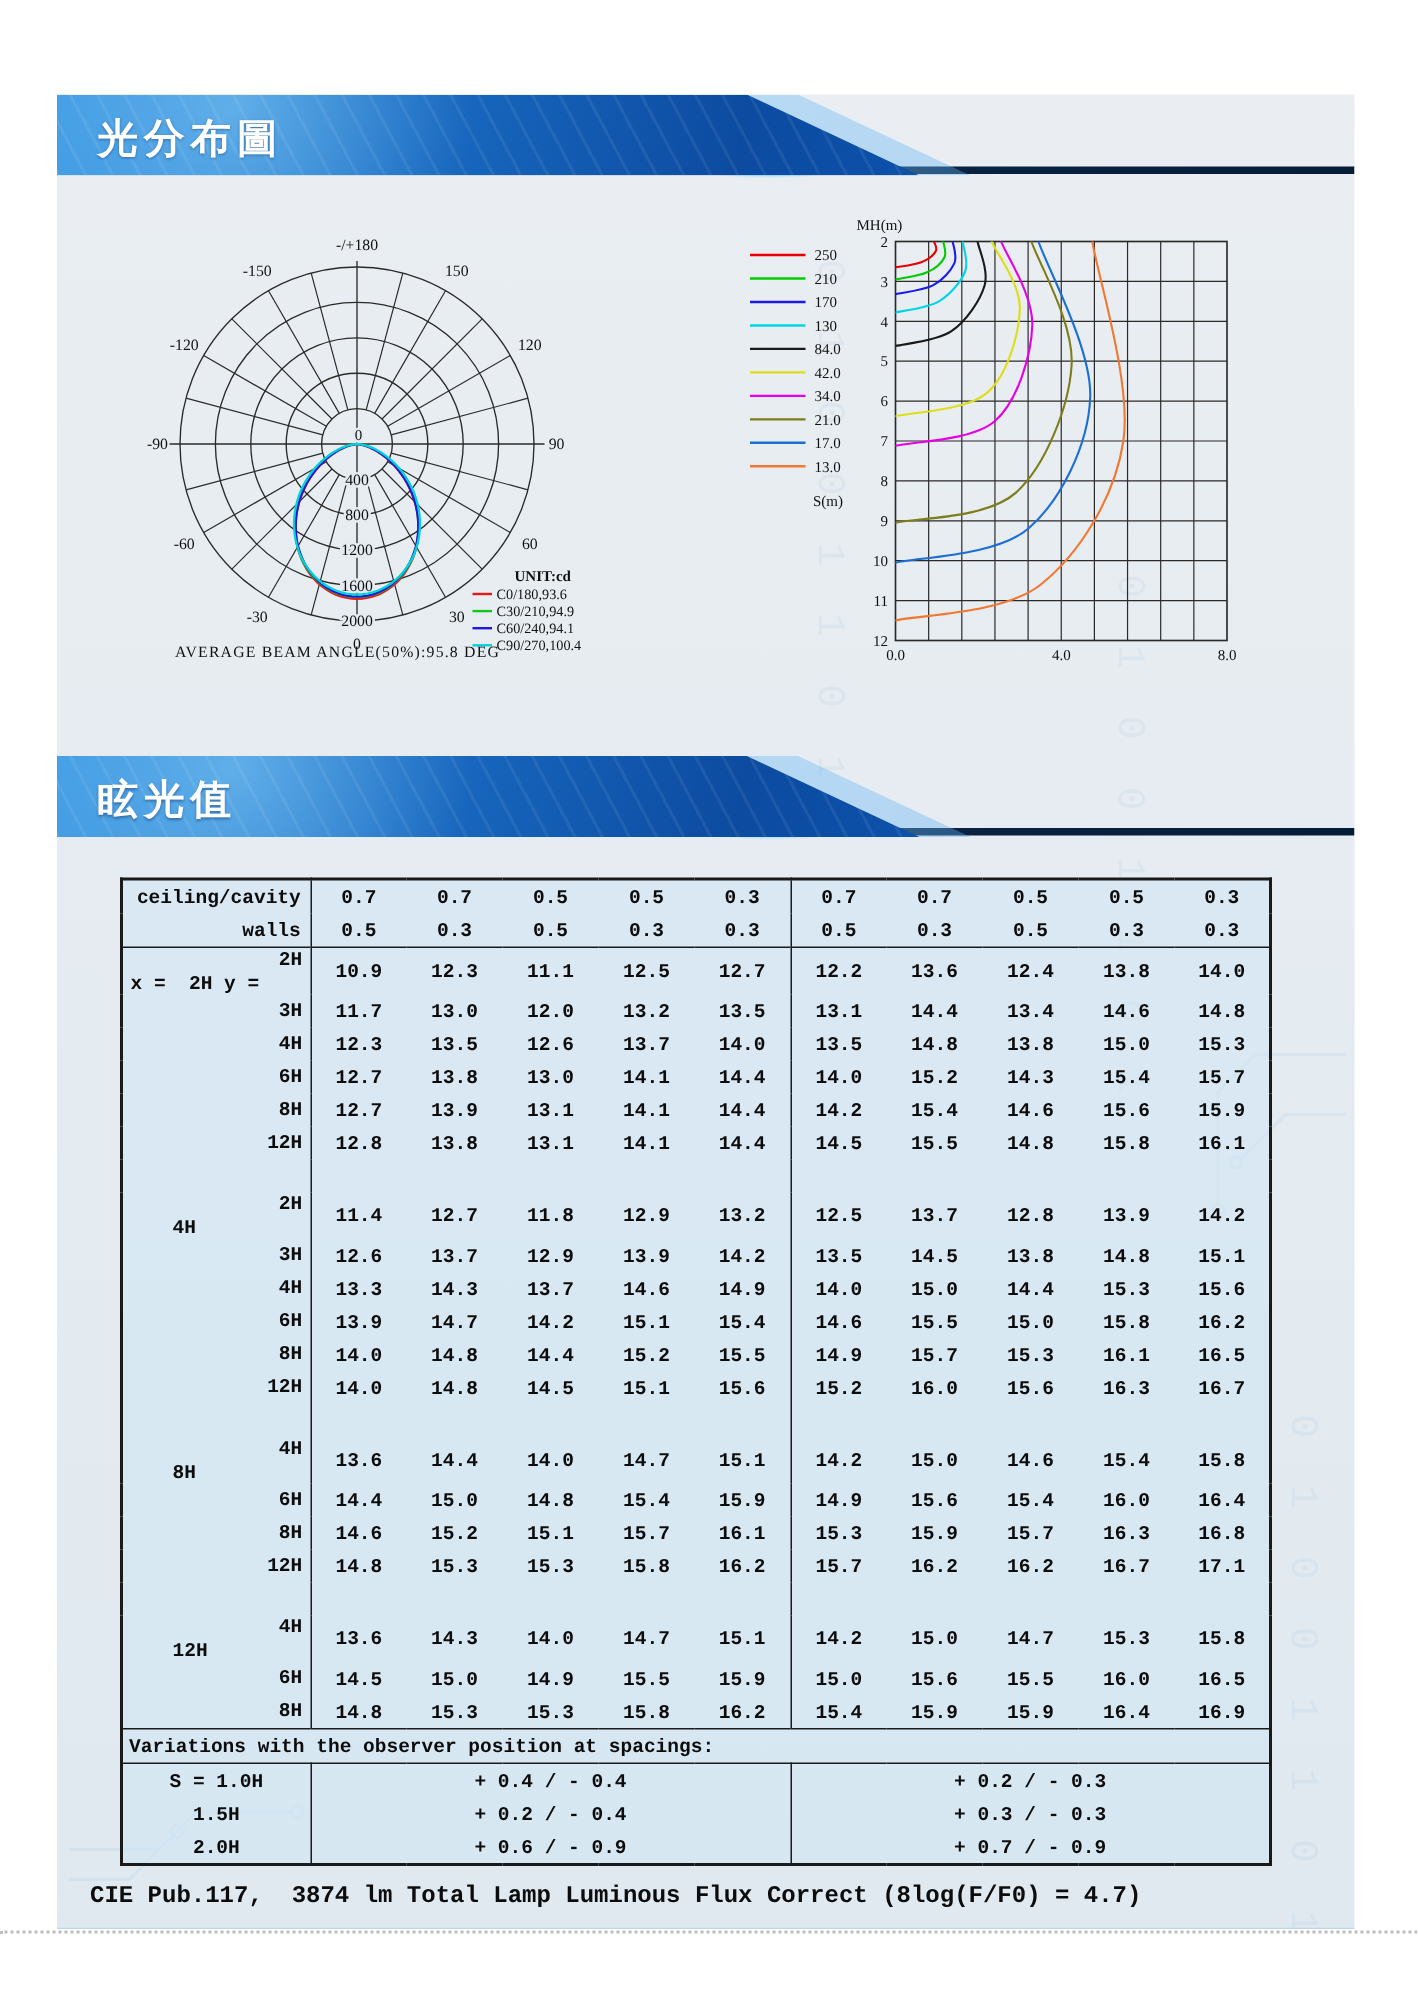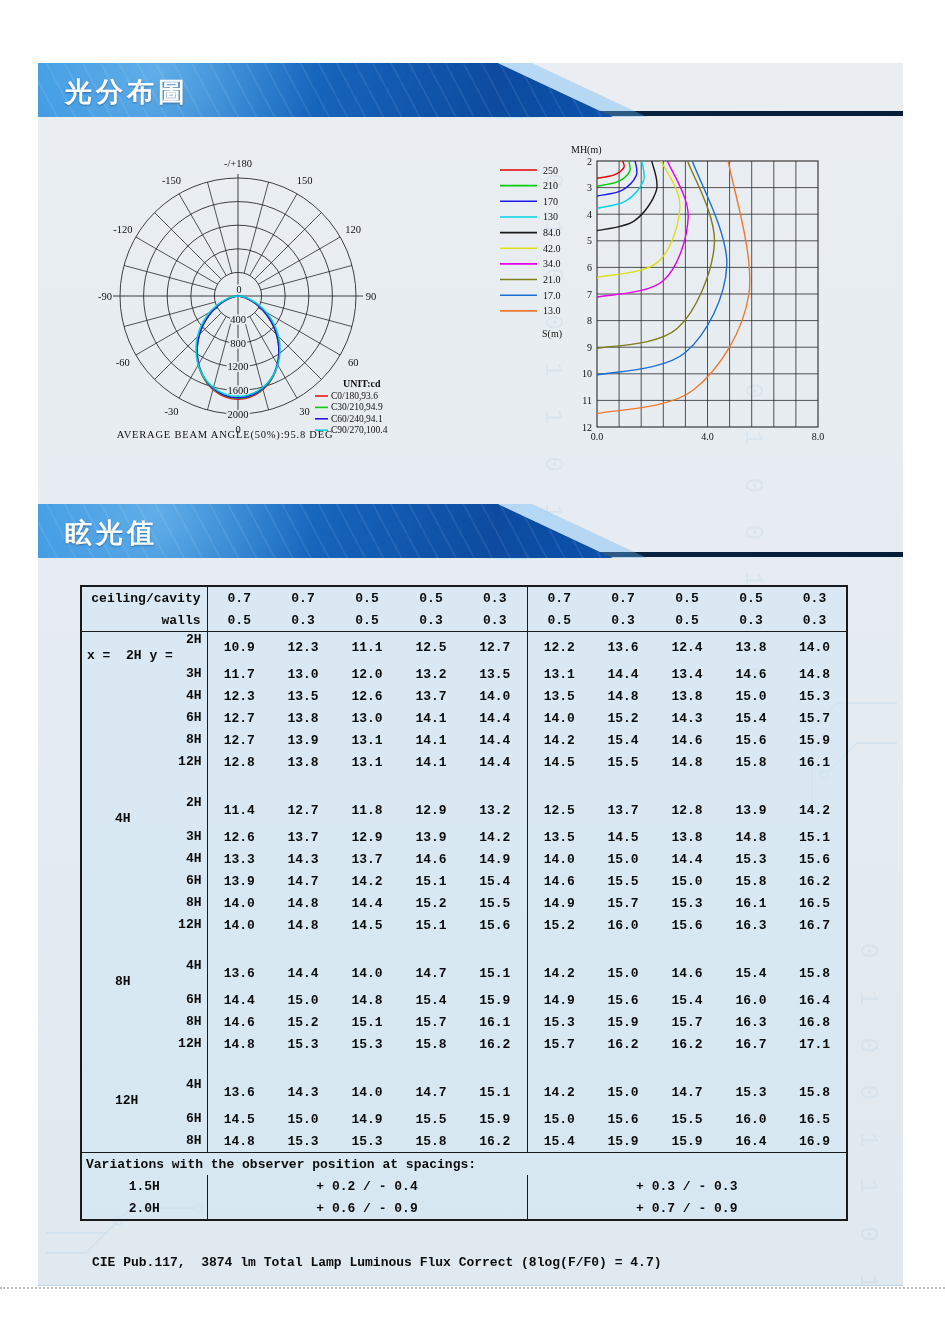--- a/index.html
+++ b/index.html
@@ -43,21 +43,21 @@
   .glare-table td.vr{border-right:1.6px solid #1a1a1a;}
   .glare-table tr.bt td{border-top:1.6px solid #1a1a1a;}
   .glare-table td.lab-r{text-align:right;padding-right:6px;}
   .glare-table td.lab-l{text-align:left;padding-left:4px;}
   .c1flex{display:flex;justify-content:space-between;padding:0 5px;}
   .c1flex .xl{white-space:pre;margin-top:16px;}
   .c1flex.block .xl{margin-left:28px;}
 
   .footer-note{position:absolute;left:22px;top:1192px;
     font-family:"Liberation Mono","DejaVu Sans Mono",monospace;font-weight:bold;
-    font-size:13px;color:#0c0c0c;white-space:pre;margin-left:32px;}
+    font-size:16px;color:#0c0c0c;white-space:pre;}
 
   .dotted-separator{position:absolute;left:0;top:1287px;width:945px;height:0;
     border-top:2px dotted #bdbdbd;}
 
   
   .bin{position:absolute;writing-mode:vertical-rl;font-family:"Liberation Mono",monospace;
     font-size:26px;letter-spacing:8px;color:#5e97c4;opacity:.08;white-space:pre;}
   .circuit{position:absolute;opacity:.5;}
 </style>
 </head>
@@ -539,20 +539,25 @@
           <td class="vr">16.2</td>
           <td>15.4</td>
           <td>15.9</td>
           <td>15.9</td>
           <td>16.4</td>
           <td>16.9</td>
         </tr>
         <tr class="bt">
           <td class="lab-l" colspan="11">Variations with the observer position at spacings:</td>
         </tr>
+        <tr class="bt">
+          <td class="vr">S = 1.0H</td>
+          <td class="vr" colspan="5">+ 0.4 / - 0.4</td>
+          <td colspan="5">+ 0.2 / - 0.3</td>
+        </tr>
         <tr>
           <td class="vr">1.5H</td>
           <td class="vr" colspan="5">+ 0.2 / - 0.4</td>
           <td colspan="5">+ 0.3 / - 0.3</td>
         </tr>
         <tr>
           <td class="vr">2.0H</td>
           <td class="vr" colspan="5">+ 0.6 / - 0.9</td>
           <td colspan="5">+ 0.7 / - 0.9</td>
         </tr>

